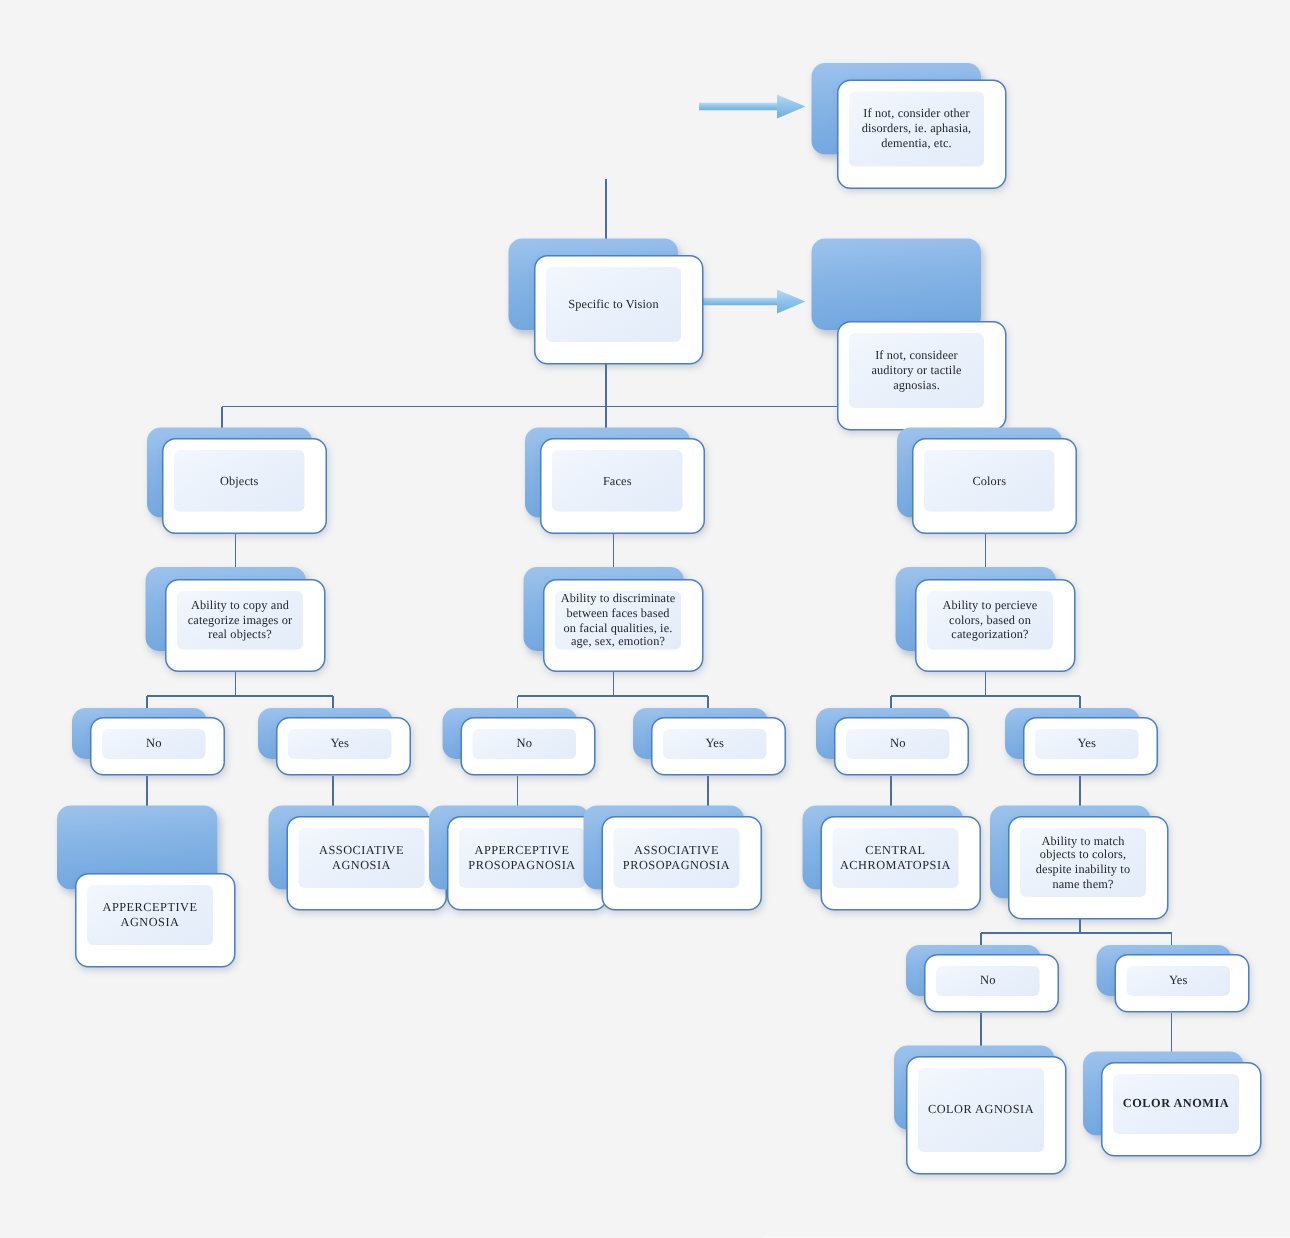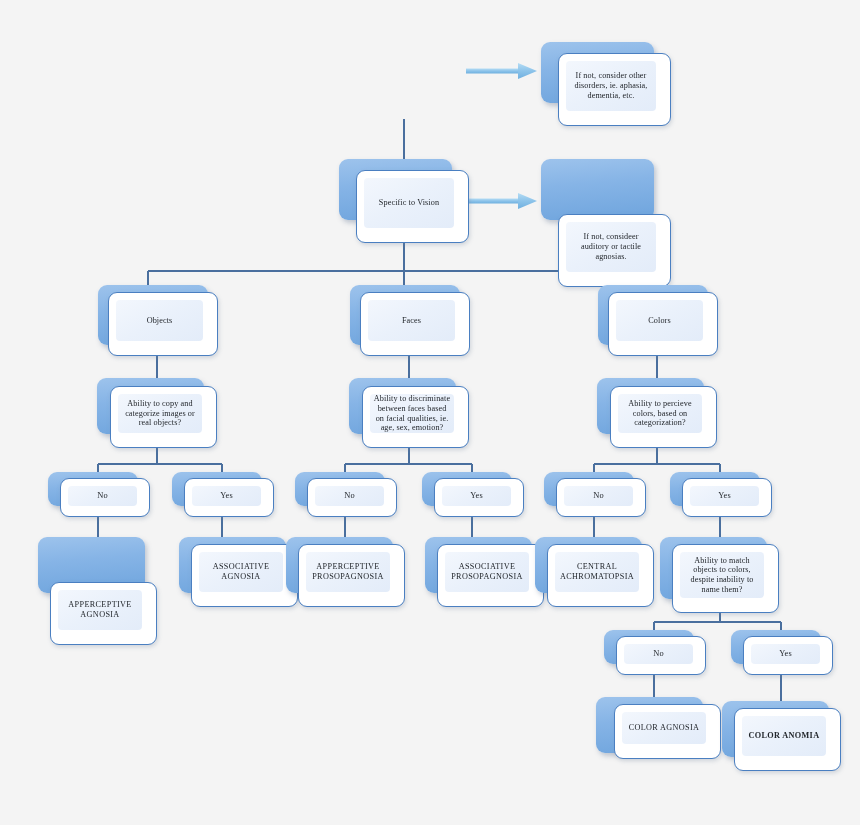--- a/index.html
+++ b/index.html
@@ -318,21 +318,21 @@
 
   <div class="node caps" style="left:286px; top:537px; width:119px; height:70px;">
     <div class="plate" style="width:107px; height:56px;"></div>
     <div class="card" style="left:12px; top:7px; width:107px; height:63px;">
       <div class="inner">
         <span class="label">APPERCEPTIVE PROSOPAGNOSIA</span>
       </div>
     </div>
   </div>
 
-  <div class="node caps" style="left:425px; top:537px; width:119px; height:70px;">
+  <div class="node caps" style="left:389px; top:537px; width:119px; height:70px;">
     <div class="plate" style="width:107px; height:56px;"></div>
     <div class="card" style="left:12px; top:7px; width:107px; height:63px;">
       <div class="inner">
         <span class="label">ASSOCIATIVE PROSOPAGNOSIA</span>
       </div>
     </div>
   </div>
 
   <div class="node caps" style="left:535px; top:537px; width:119px; height:70px;padding-left:25px;">
     <div class="plate" style="width:107px; height:56px;"></div>
@@ -365,21 +365,21 @@
     <div class="plate" style="width:90px; height:34px;"></div>
     <div class="card" style="left:12px; top:6px; width:90px; height:39px;">
       <div class="inner" style="bottom:10px; right:12px;">
         <span class="label">Yes</span>
       </div>
     </div>
   </div>
 
   <div class="node caps" style="left:596px; top:697px; width:119px; height:70px;">
     <div class="plate" style="width:107px; height:56px;"></div>
-    <div class="card" style="left:18px; top:7px; width:107px; height:55px;padding-left:43px;">
+    <div class="card" style="left:8px; top:7px; width:107px; height:79px;padding-left:43px;">
       <div class="inner">
         <span class="label">COLOR AGNOSIA</span>
       </div>
     </div>
   </div>
 
   <div class="node caps" style="left:722px; top:701px; width:106px; height:70px;font-weight:bold;">
     <div class="plate" style="width:107px; height:56px;"></div>
     <div class="card" style="left:12px; top:7px; width:107px; height:63px;">
       <div class="inner">

